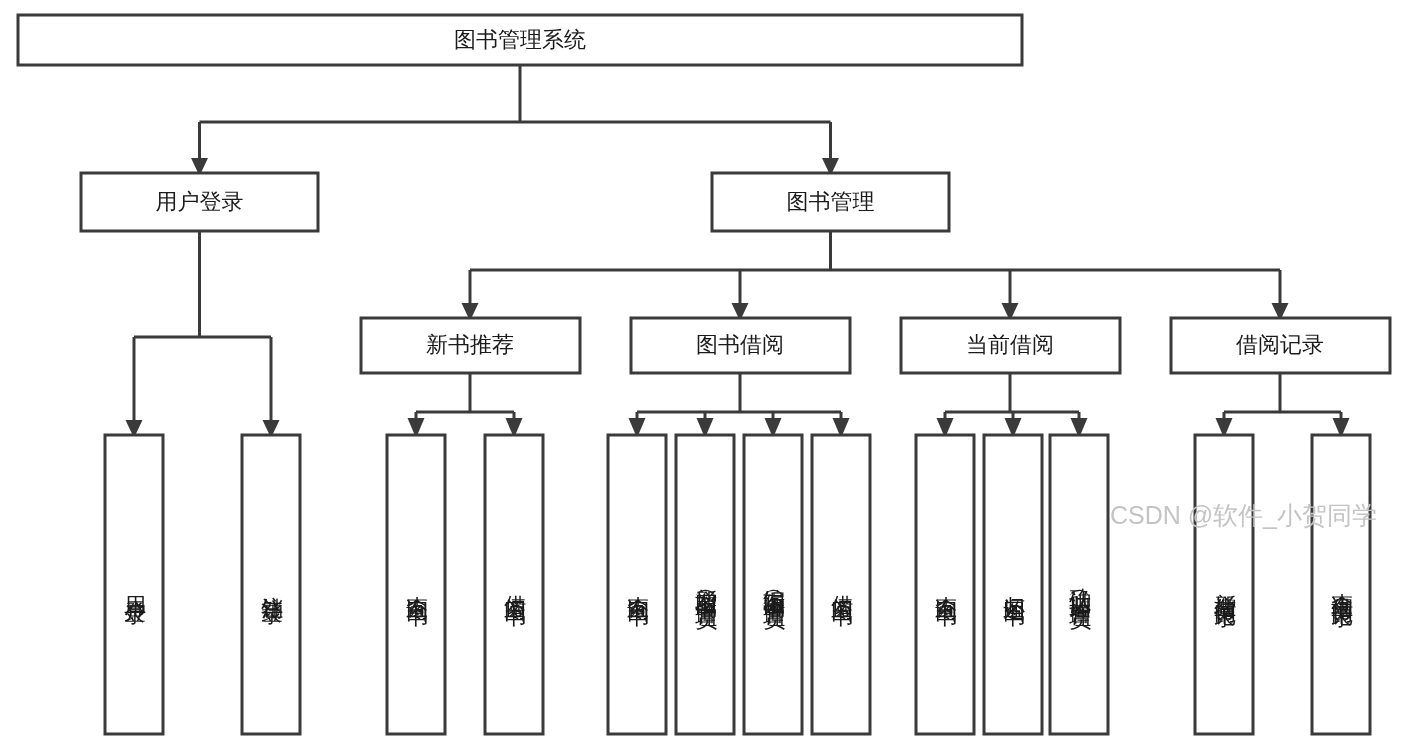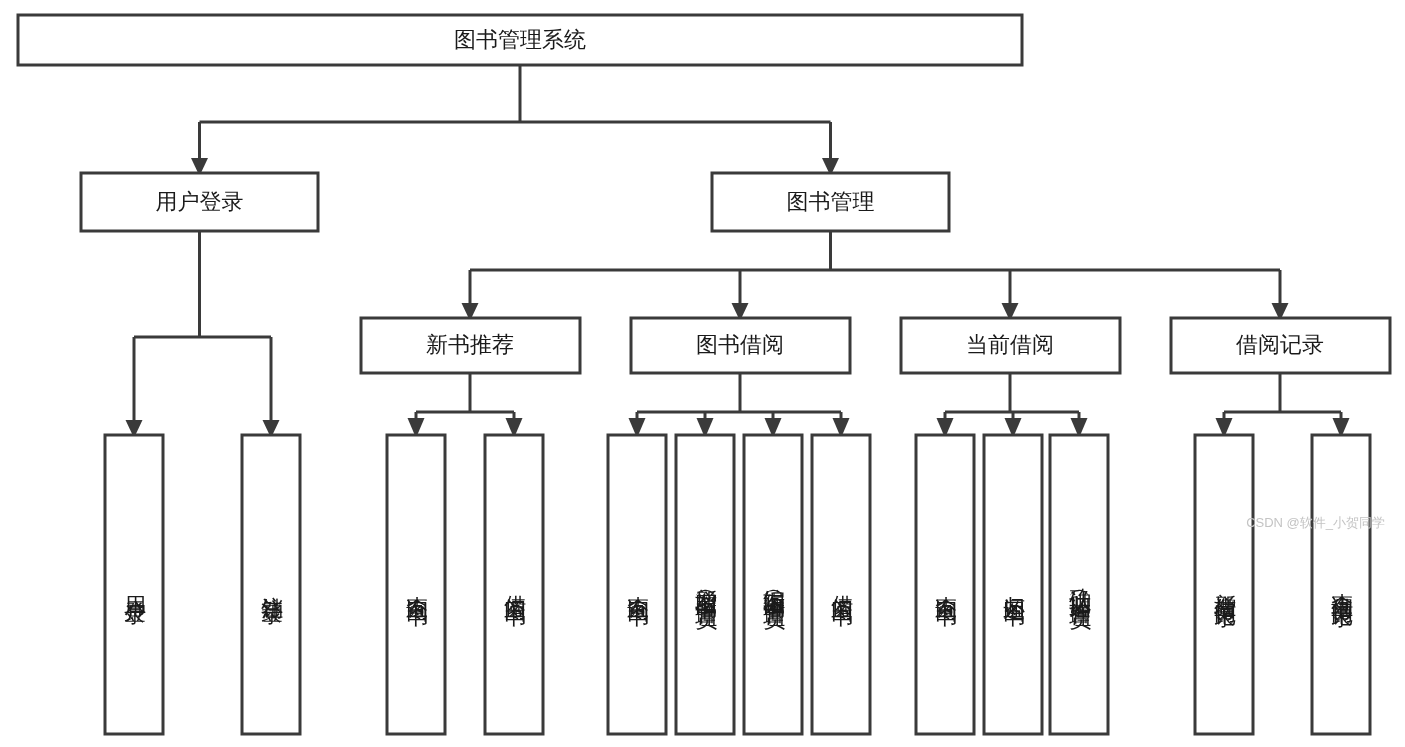--- a/index.html
+++ b/index.html
@@ -52,24 +52,24 @@
     font-family: "Liberation Sans", "DejaVu Sans", sans-serif;
     font-size: 22px;
     fill: #1a1a1a;
     text-anchor: middle;
     dominant-baseline: middle;
     writing-mode: vertical-rl;
     letter-spacing: 3px;
   }
   .watermark-text {
     position: absolute;
-    right: 20px;
+    right: 28px;
     bottom: 6px;
     font-family: "Liberation Sans", "DejaVu Sans", sans-serif;
-    font-size: 13px;
+    font-size: 25px;
     color: #c4c4c4;
     white-space: nowrap;
     user-select: none;
   }
 </style>
 </head>
 <body>
 
 <div id="diagram-root">
 

